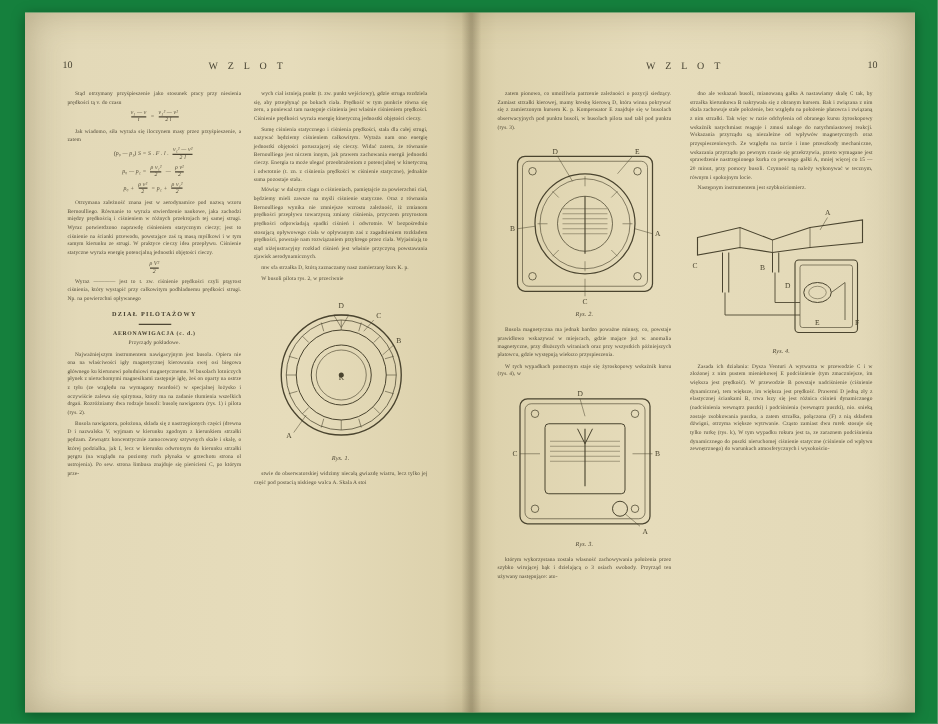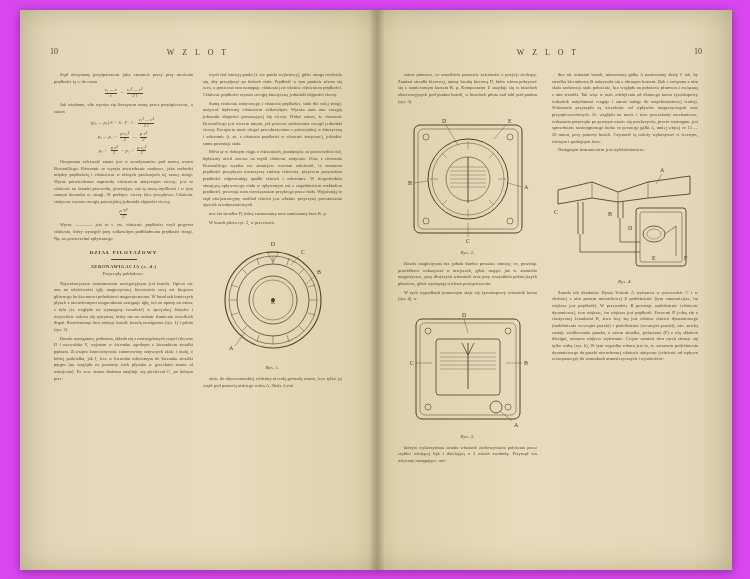--- a/index.html
+++ b/index.html
@@ -10,21 +10,21 @@
   body {
     width: 750px;
     height: 579px;
     overflow: hidden;
     font-family: "Liberation Serif", serif;
   }
   .scan {
     position: relative;
     width: 750px;
     height: 579px;
-    background: #d946ef;
+    background: #15803d;
   }
   
   .book {
     position: absolute;
     left: 20px;
     top: 10px;
     width: 712px;
     height: 560px;
     background: linear-gradient(90deg,
         #d9cfae 0%, #e3d9b8 6%, #e6dcbb 30%,

